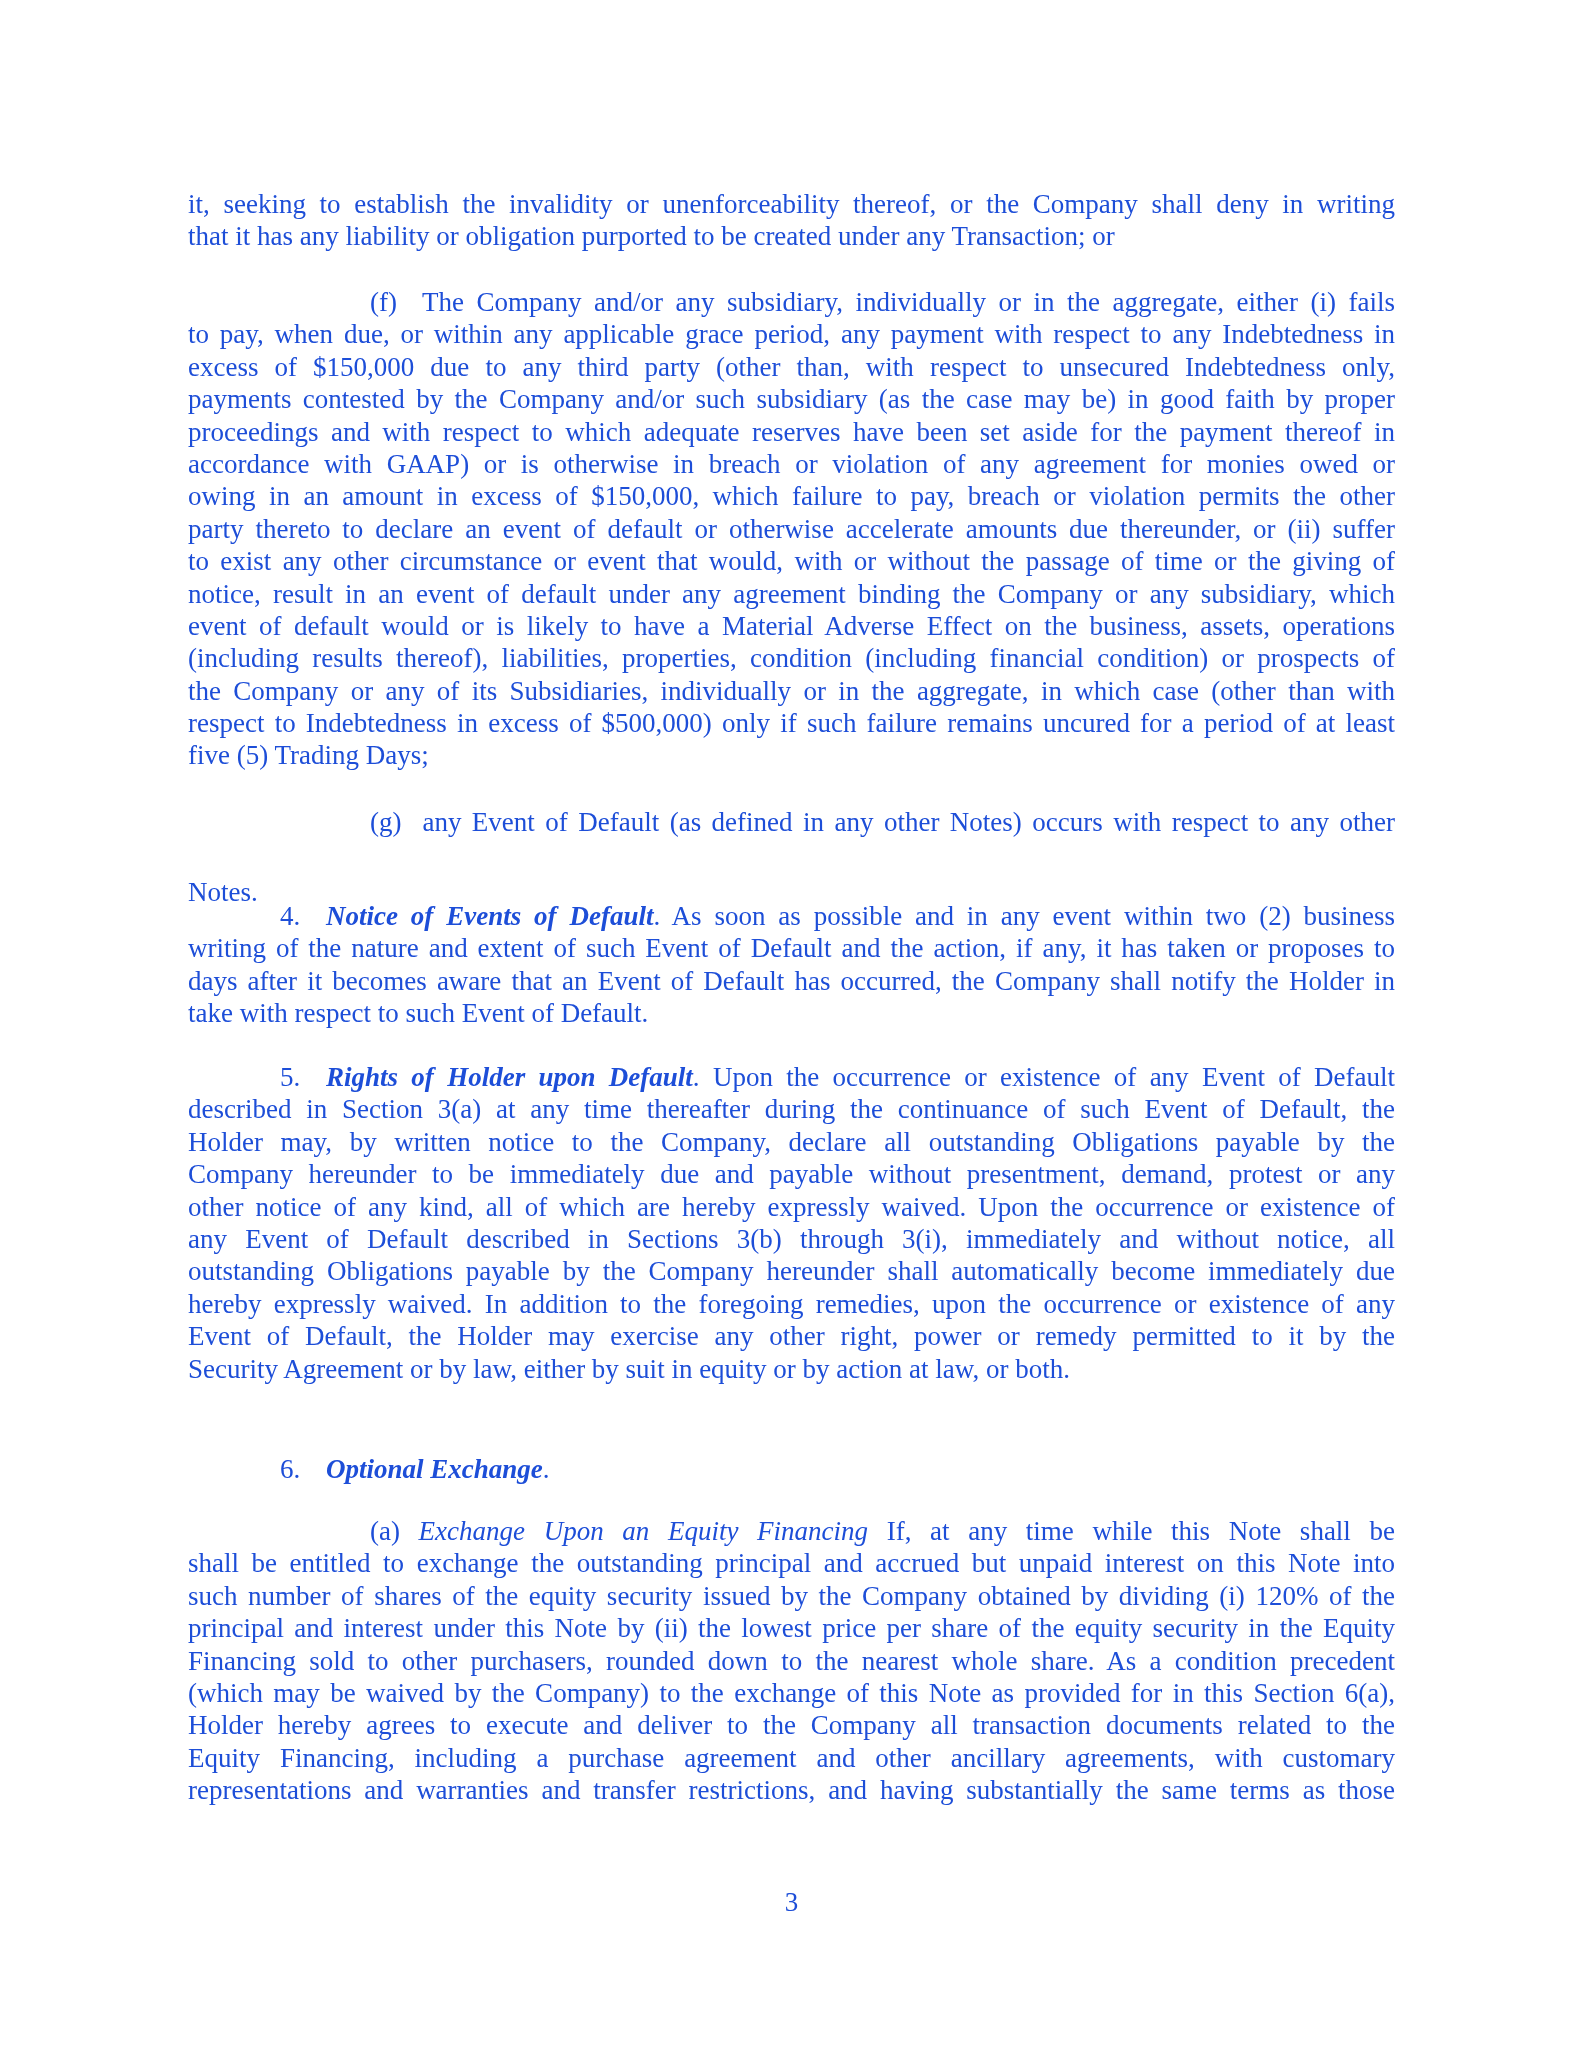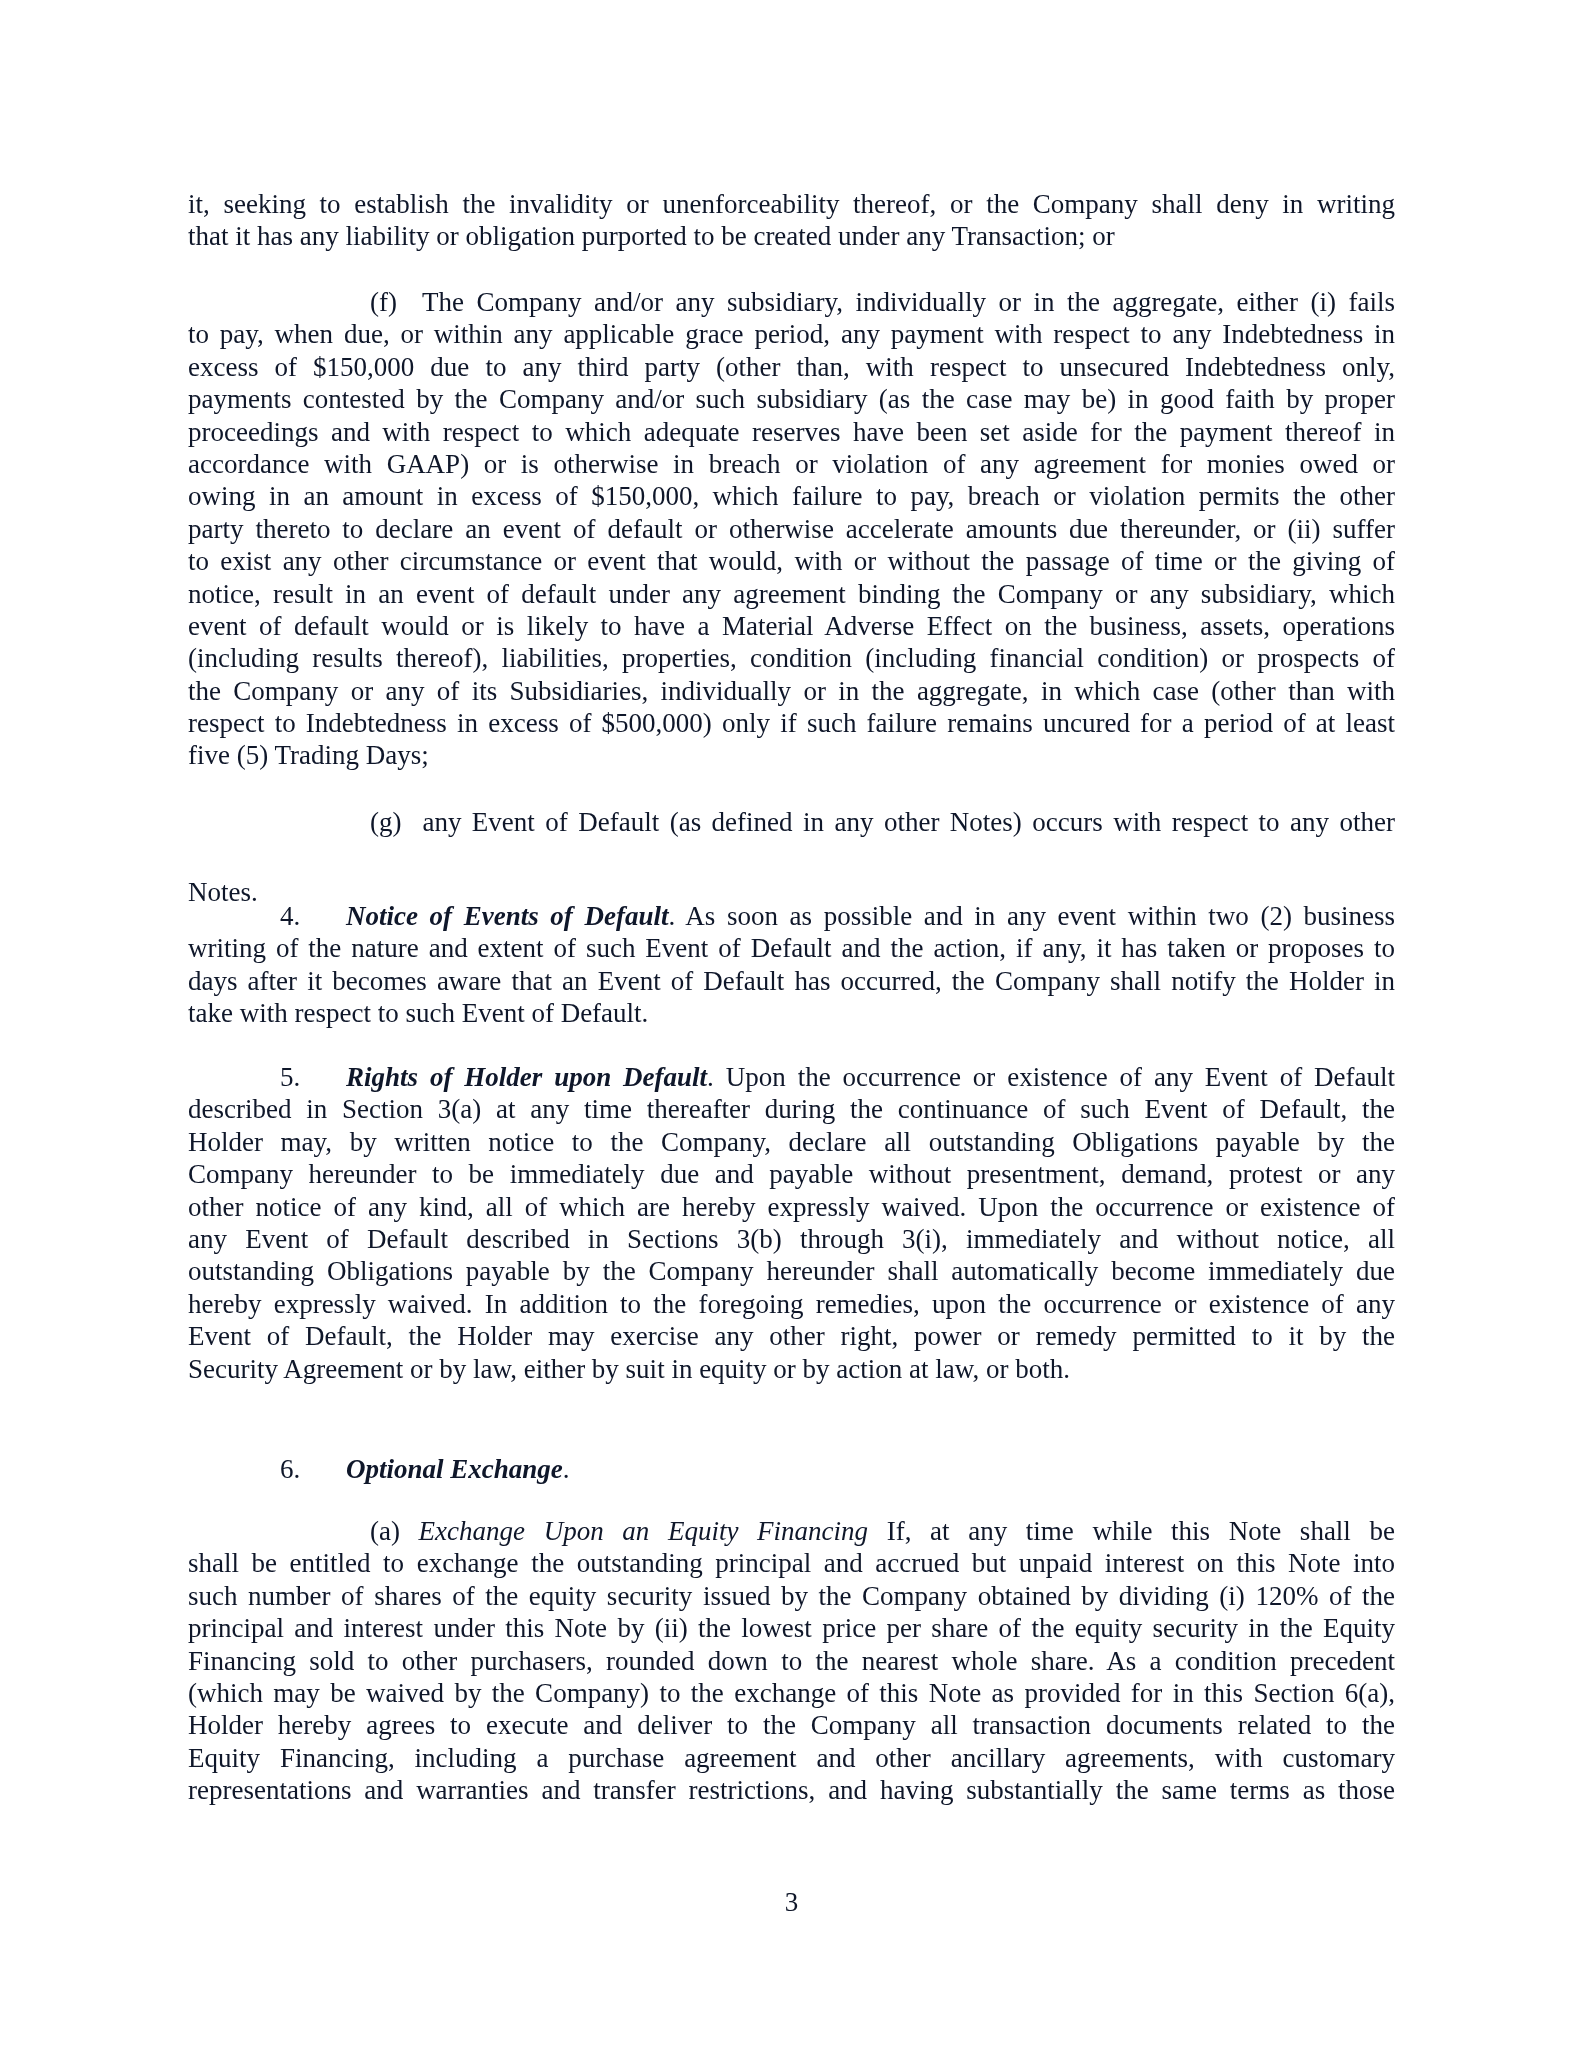--- a/index.html
+++ b/index.html
@@ -1,30 +1,30 @@
 <!DOCTYPE html>
 <html><head>
 <meta charset="utf-8">
 <style>
   html, body { margin: 0; padding: 0; background: #ffffff; }
   body { width: 1583px; height: 2048px; position: relative; overflow: hidden; }
   .page {
     position: absolute; left: 0; top: 0; width: 1583px; height: 2048px; background: #ffffff;
-    font-family: "Liberation Serif", "DejaVu Serif", serif; font-size: 27px; color: #0f172a;
+    font-family: "Liberation Serif", "DejaVu Serif", serif; font-size: 27px; color: #1d4ed8;
   }
   .para { position: absolute; left: 188px; width: 1207px; }
   .line {
     display: block; height: 32.4px; line-height: 32.4px; white-space: nowrap;
     text-align: justify; text-align-last: justify; word-spacing: 0;
   }
   .line.last { text-align-last: left; }
   .indent-sub { padding-left: 182px; }
   .indent-sec { padding-left: 92px; }
   .num { display: inline-block; width: 46px; }
-  .bi { font-weight: bold; font-style: italic; margin-left: 20px; }
+  .bi { font-weight: bold; font-style: italic; }
   .it { font-style: italic; margin-top: 24px; }
   .pagenum { position: absolute; top: 1886px; left: 0; width: 1583px; text-align: center; line-height: 32.4px; }
 </style>
 </head>
 <body>
 
 <div class="page">
 
   <div class="para" style="top:188px;">
     <span class="line">it, seeking to establish the invalidity or unenforceability thereof, or the Company shall deny in writing</span>

